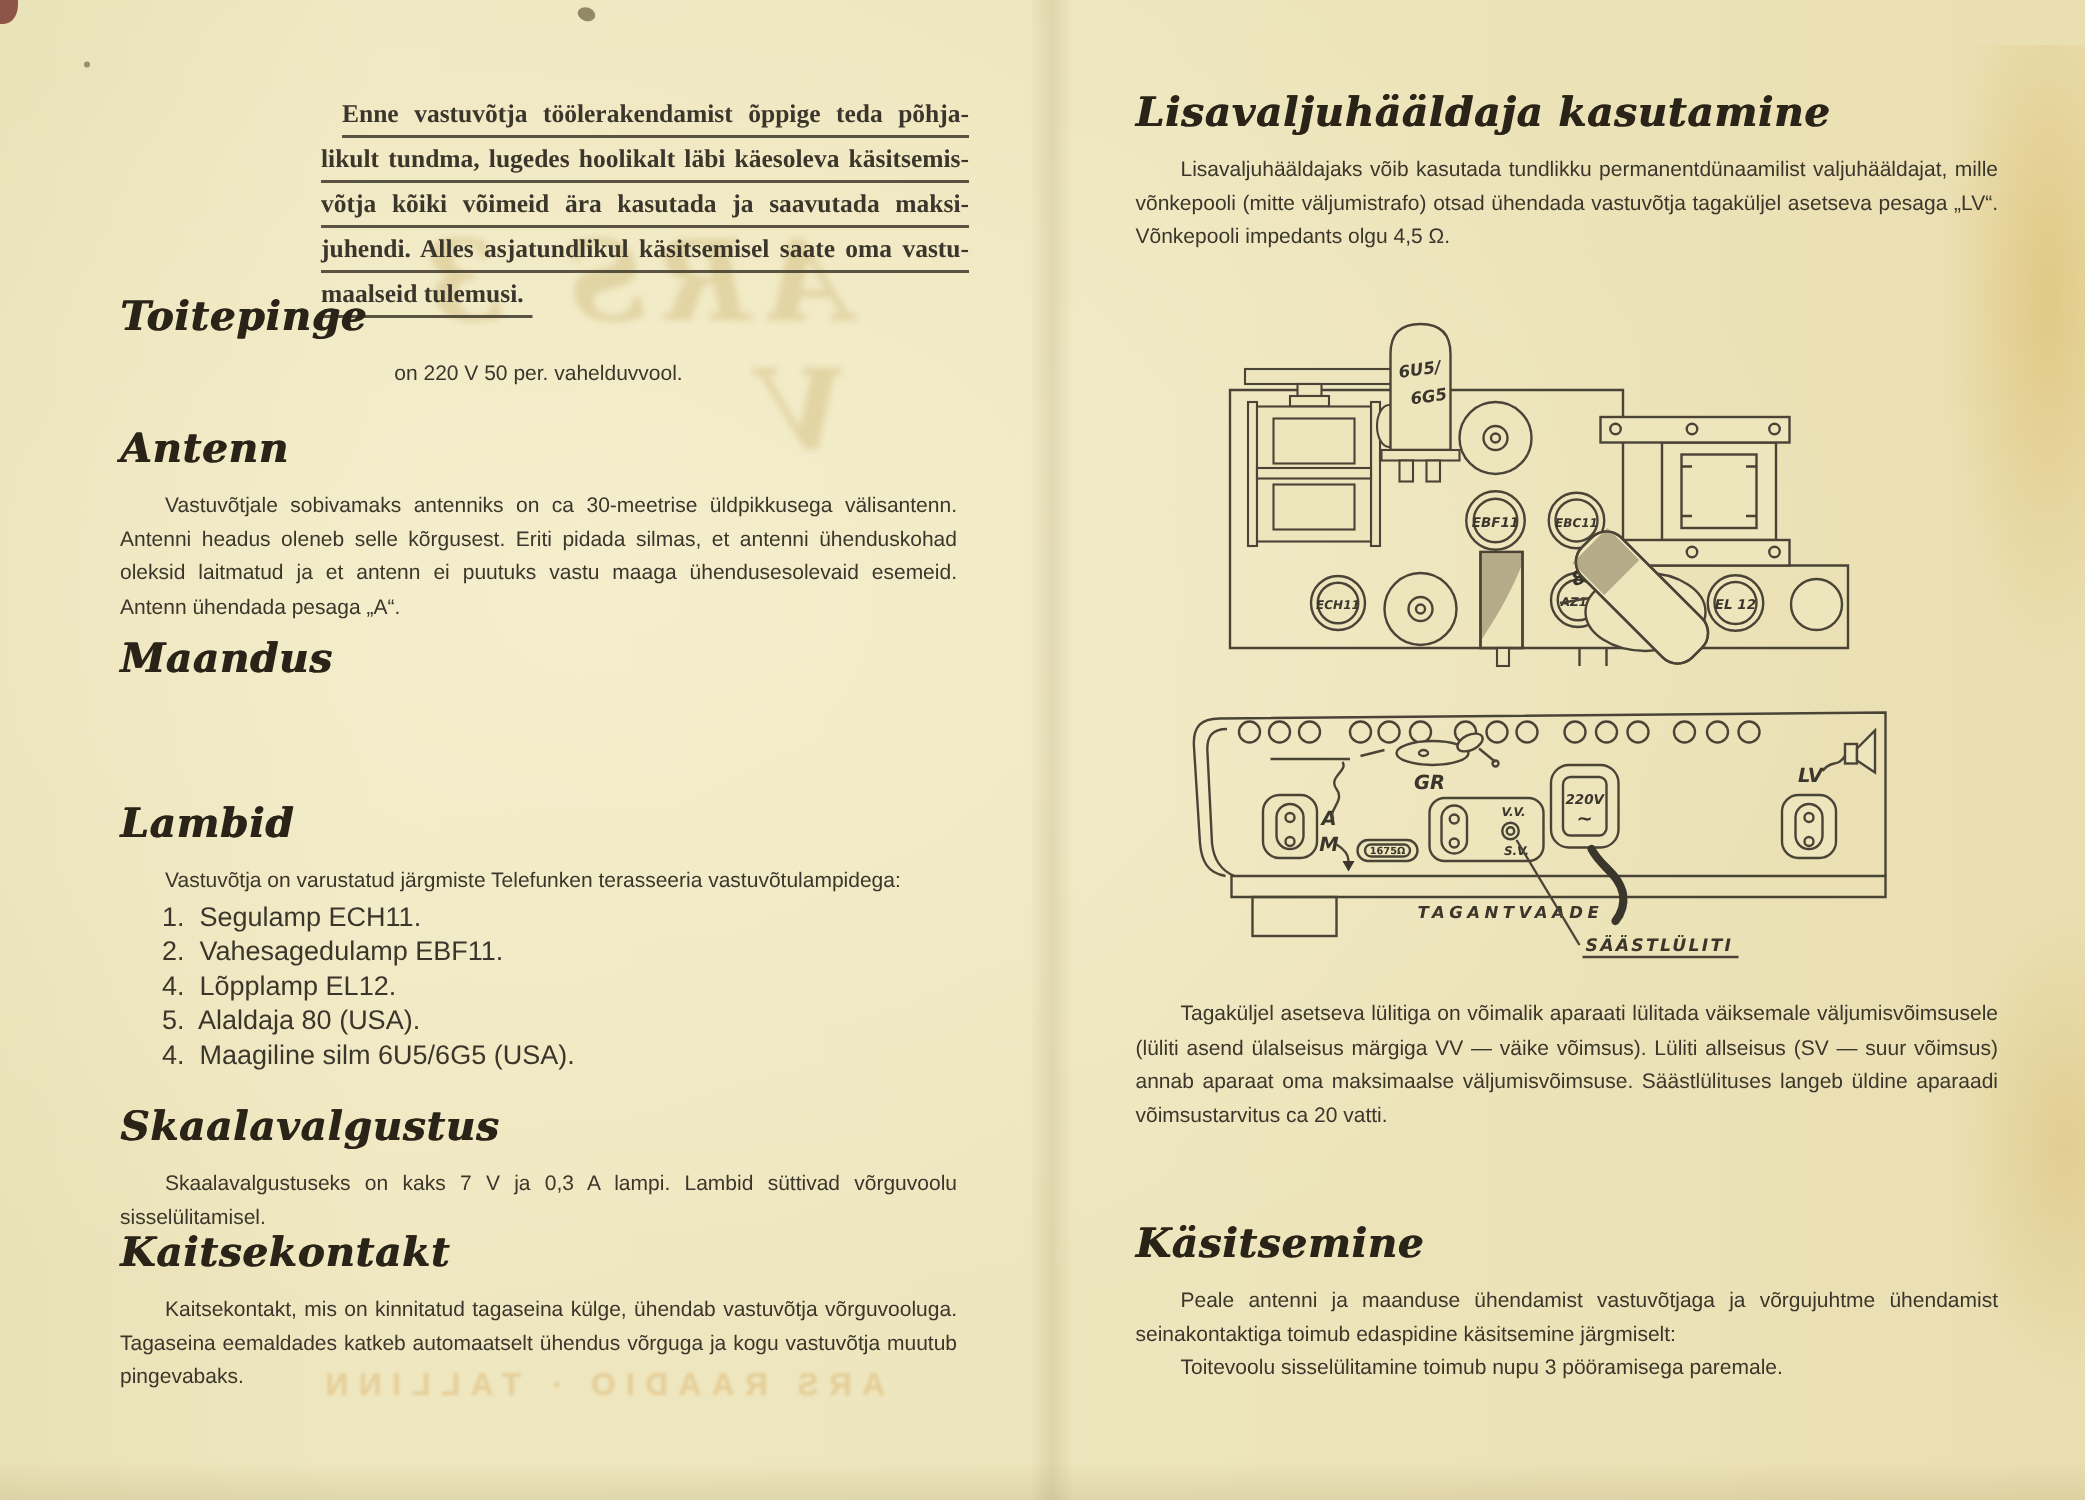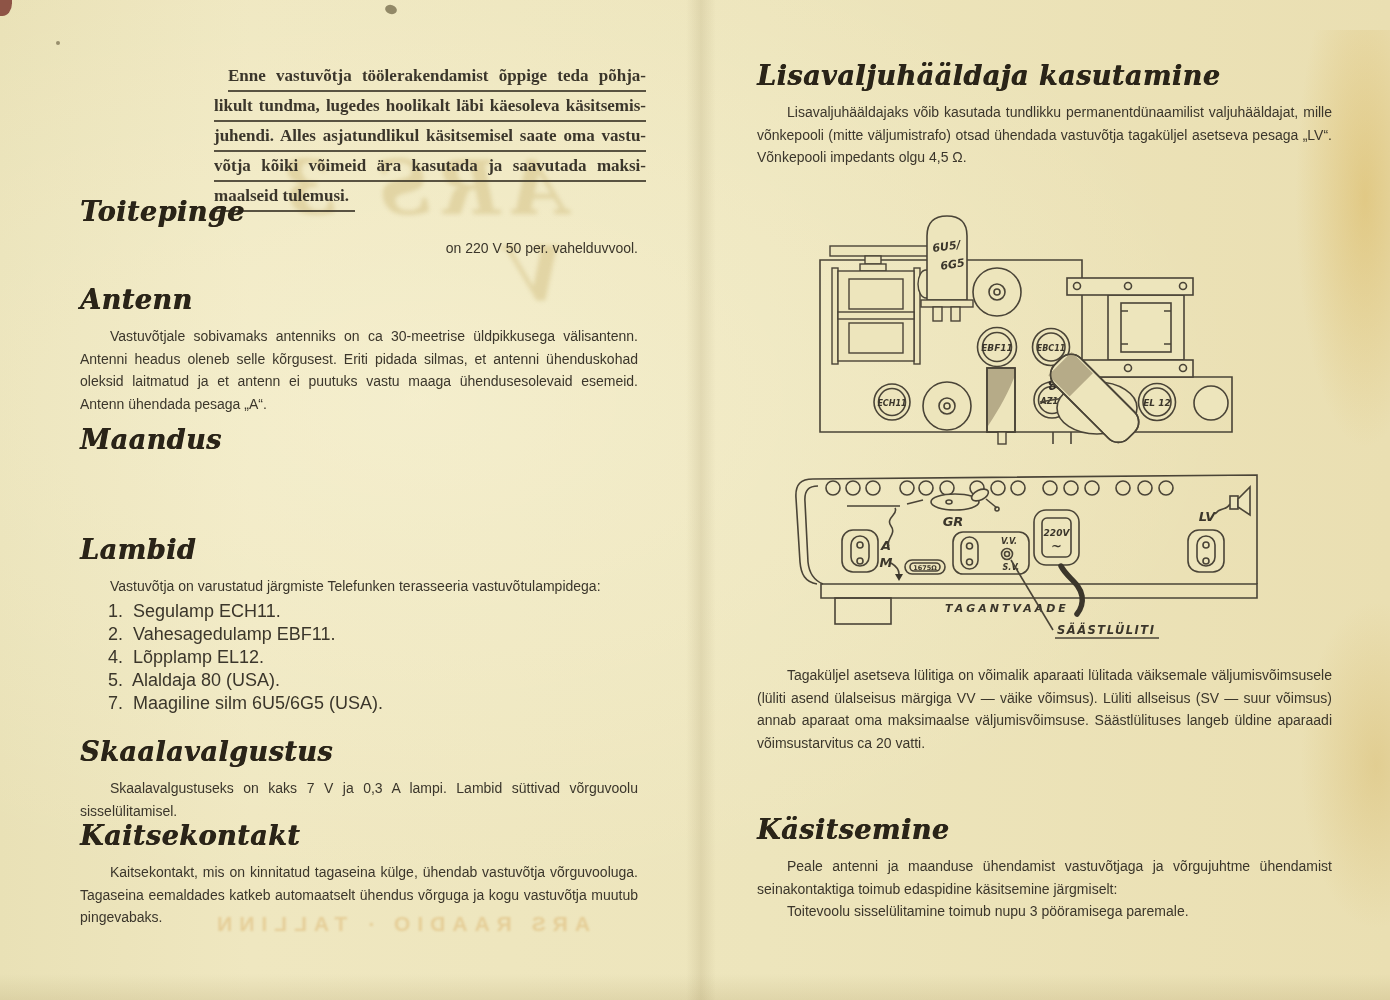--- a/index.html
+++ b/index.html
@@ -48,21 +48,21 @@
   h2.head {
     margin:0 0 10px 0;
     font-family:"DejaVu Serif", serif;
     font-style:italic; font-weight:bold;
     font-size:27px; color:#2a2418; letter-spacing:.5px;
     text-shadow:.6px 0 #2a2418;
   }
   .col-l { width:558px; }
   .col-r { width:575px; }
   p.body { margin:0; font-size:14px; line-height:22.5px; text-align:justify; text-indent:30px; }
-  p.body.noindent { text-indent:0; text-align:right; }
+  p.body.noindent { text-indent:0; text-align:center; }
   .list { margin-top:2px; }
   .list .li { margin-left:28px; font-size:18px; line-height:23px; white-space:pre; }
   
   svg { display:block; }
   .ln { stroke:#4a4437; stroke-width:1.6; fill:none; }
   .lnp { stroke:#4a4437; stroke-width:1.6; fill:#ede5bc; }
   .lnt { stroke:#4a4437; stroke-width:1.4; fill:#ede5bc; }
   .shade { fill:#b6ab88; stroke:none; }
   .inkfill { fill:#3b362b; stroke:none; }
   .dlabel { font:italic bold 9px "DejaVu Sans", sans-serif; fill:#3b362b; text-anchor:middle; }
@@ -85,22 +85,22 @@
   <div class="stain3"></div>
   <div class="corner-mark"></div>
   <div class="speck1"></div>
   <div class="speck2"></div>
   <div class="ghost ghost-large">ARS 3 V</div>
   <div class="ghost ghost-small">ARS RAADIO · TALLINN</div>
 
   <div class="abs intro">
     <div class="iline first">Enne vastuvõtja töölerakendamist õppige teda põhja-</div>
     <div class="iline">likult tundma, lugedes hoolikalt läbi käesoleva käsitsemis-</div>
+    <div class="iline">võtja kõiki võimeid ära kasutada ja saavutada maksi-</div>
     <div class="iline">juhendi. Alles asjatundlikul käsitsemisel saate oma vastu-</div>
-    <div class="iline">võtja kõiki võimeid ära kasutada ja saavutada maksi-</div>
     <div class="iline last">maalseid tulemusi.</div>
   </div>
 
   <div class="abs col-l" style="left:80px; top:196px;">
     <h2 class="head">Toitepinge</h2>
     <p class="body noindent">on 220 V 50 per. vahelduvvool.</p>
   </div>
 
   <div class="abs col-l" style="left:80px; top:284px;">
     <h2 class="head">Antenn</h2>
@@ -112,21 +112,21 @@
   </div>
 
   <div class="abs col-l" style="left:80px; top:534px;">
     <h2 class="head">Lambid</h2>
     <p class="body">Vastuvõtja on varustatud järgmiste Telefunken terasseeria vastuvõtulampidega:</p>
     <div class="list">
       <div class="li">1.  Segulamp ECH11.</div>
       <div class="li">2.  Vahesagedulamp EBF11.</div>
       <div class="li">4.  Lõpplamp EL12.</div>
       <div class="li">5.  Alaldaja 80 (USA).</div>
-      <div class="li">7.  Maagiline silm 6U5/6G5 (USA).</div>
+      <div class="li">4.  Maagiline silm 6U5/6G5 (USA).</div>
     </div>
   </div>
 
   <div class="abs col-l" style="left:80px; top:736px;">
     <h2 class="head">Skaalavalgustus</h2>
     <p class="body">Skaalavalgustuseks on kaks 7 V ja 0,3 A lampi. Lambid süttivad võrguvoolu sisselülitamisel.</p>
   </div>
 
   <div class="abs col-l" style="left:80px; top:820px;">
     <h2 class="head">Kaitsekontakt</h2>

